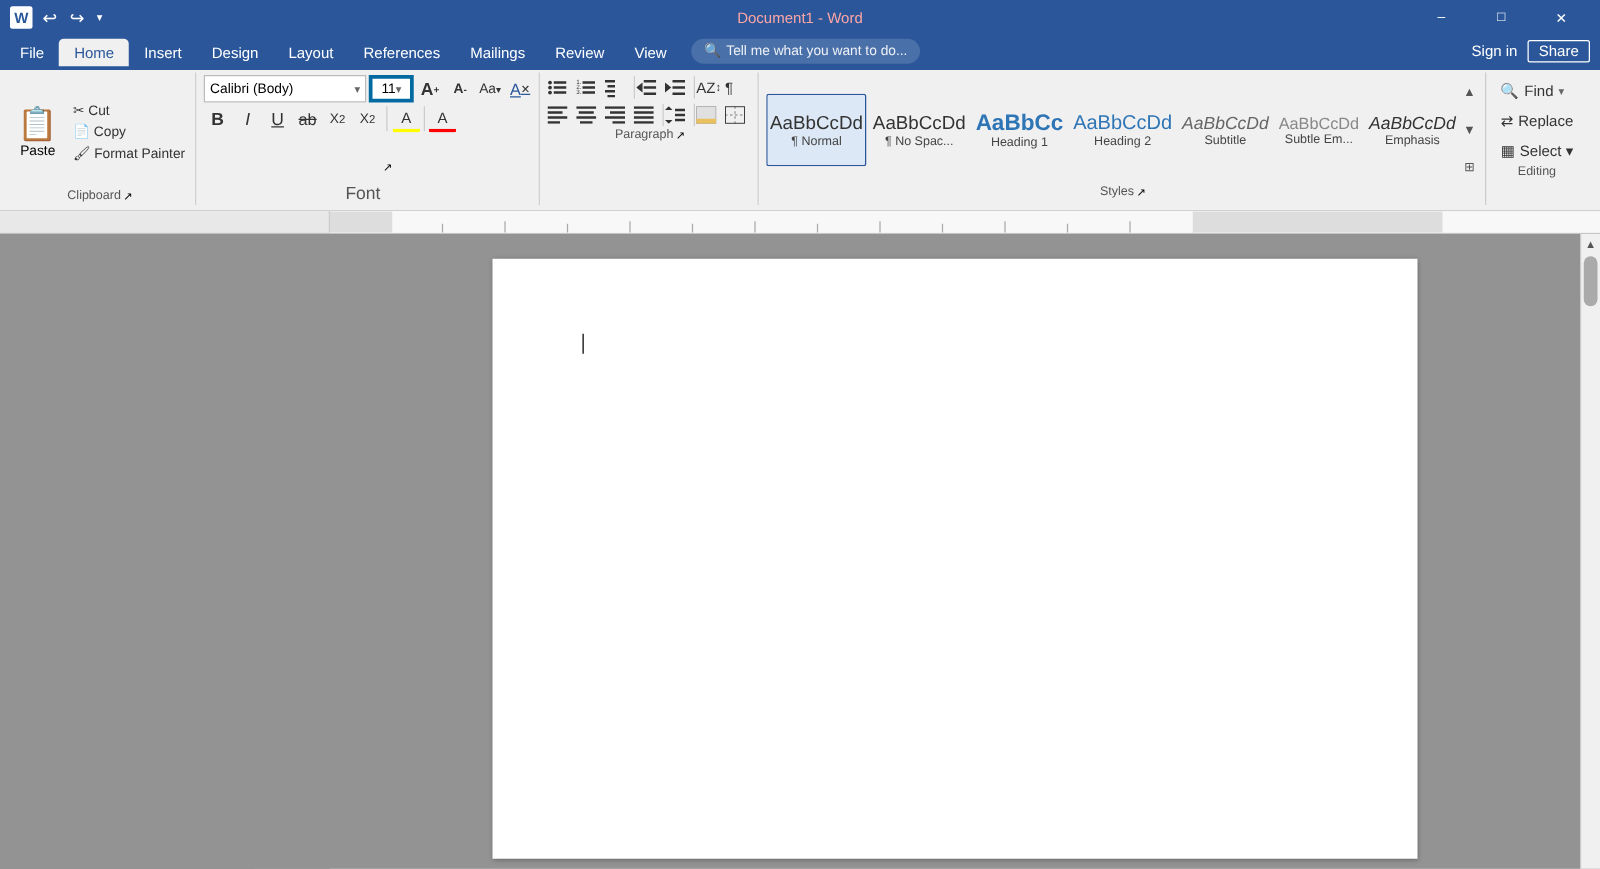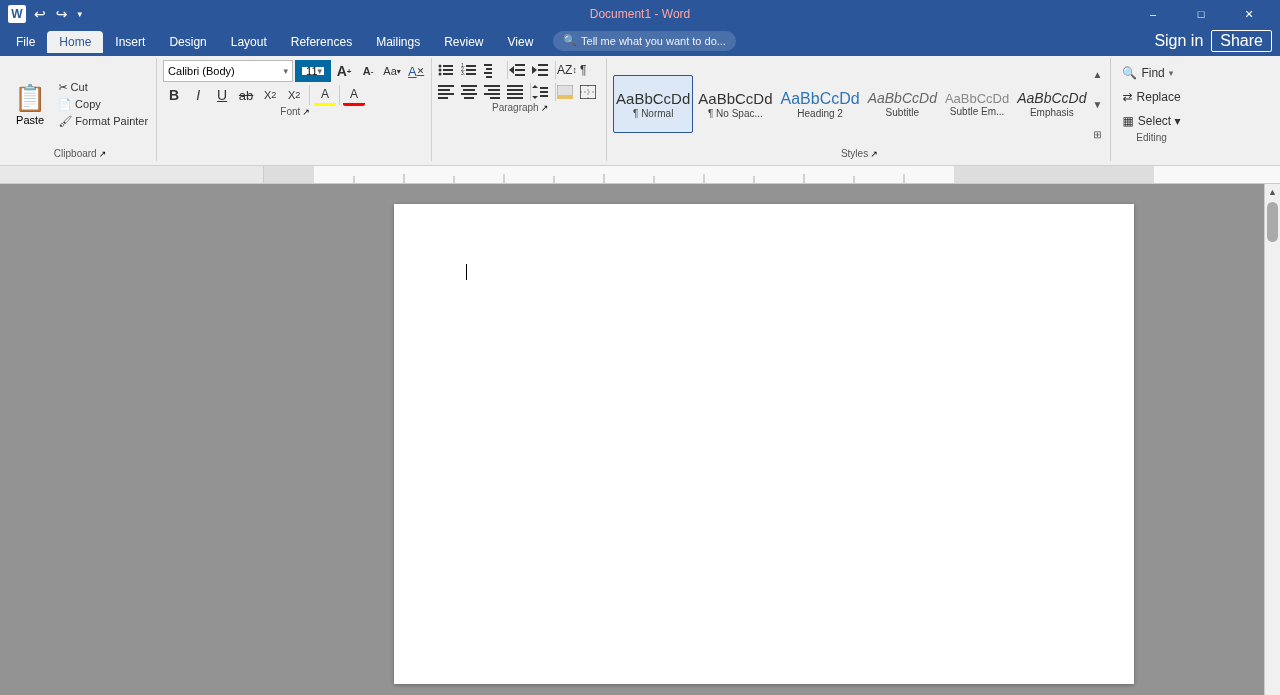--- a/index.html
+++ b/index.html
@@ -46,21 +46,21 @@
       background: rgba(255,255,255,0.15);
       border-radius: 10px;
       padding: 2px 10px;
       color: rgba(255,255,255,0.9);
       font-size: 11px;
       cursor: pointer;
       gap: 4px;
       margin-bottom: 3px;
       height: 20px;
     }
-    .sign-in-area { margin-left: auto; display: flex; align-items: center; gap: 8px; color: white; font-size: 16px; padding-right: 8px; padding-bottom: 3px; cursor: pointer; }
+    .sign-in-area { margin-left: auto; display: flex; align-items: center; gap: 8px; color: white; font-size: 12px; padding-right: 8px; padding-bottom: 3px; cursor: pointer; }
 
     
     .ribbon {
       background: #f0f0f0;
       border-bottom: 1px solid #d0d0d0;
       padding: 2px 4px 4px 4px;
       display: flex;
       align-items: stretch;
       gap: 2px;
       min-height: 68px;
@@ -94,29 +94,29 @@
       padding: 2px 4px;
       font-size: 11px;
       width: 130px;
       height: 22px;
       display: flex;
       align-items: center;
       justify-content: space-between;
       cursor: pointer;
     }
     .font-size-box {
-      border: 7px solid #0369a1;
+      border: 3px solid #0369a1;
       background: white;
       padding: 2px 4px;
       font-size: 11px;
       width: 36px;
       height: 22px;
       display: flex;
       align-items: center;
-      justify-content: flex-start;
+      justify-content: center;
       cursor: pointer;
     }
     .font-btn {
       width: 22px;
       height: 22px;
       display: flex;
       align-items: center;
       justify-content: center;
       cursor: pointer;
       border-radius: 2px;
@@ -313,21 +313,21 @@
         <div class="font-btn" style="text-decoration:line-through;font-size:13px;">ab</div>
         <div class="font-btn" style="font-size:11px;">X<sub>2</sub></div>
         <div class="font-btn" style="font-size:11px;">X<sup>2</sup></div>
         <div style="width:1px;height:20px;background:#ccc;margin:0 2px;"></div>
         <div class="font-btn" style="font-size:12px;border-bottom:3px solid yellow;">A</div>
         <div style="width:1px;height:20px;background:#ccc;margin:0 1px;"></div>
         <div class="font-btn" style="font-size:12px;border-bottom:3px solid red;">A</div>
       </div>
     </div>
     <div class="group-label-row">
-      <span style="font-size:10px;color:#555;">Font</span>
+      <span style="font-size:14px;color:#555;margin-top:40px;">Font</span>
       <span style="font-size:9px;cursor:pointer;">↗</span>
     </div>
   </div>
 
   <div class="ribbon-group">
     <div style="display:flex;flex-direction:column;gap:2px;">
       <div class="para-row">
         <div class="para-btn" title="Bullets">
           <svg width="16" height="16" viewBox="0 0 16 16">
               <circle cx="2" cy="4" r="1.5" fill="#333"></circle>
@@ -449,20 +449,24 @@
         <div class="style-item active">
           <span class="style-sample s-normal">AaBbCcDd</span>
           <span class="style-label">¶ Normal</span>
         </div>
 
         <div class="style-item">
           <span class="style-sample s-nospace">AaBbCcDd</span>
           <span class="style-label">¶ No Spac...</span>
         </div>
 
+        <div class="style-item">
+          <span class="style-sample s-h1">AaBbCc</span>
+          <span class="style-label">Heading 1</span>
+        </div>
 
         <div class="style-item">
           <span class="style-sample s-h2">AaBbCcDd</span>
           <span class="style-label">Heading 2</span>
         </div>
 
 
         <div class="style-item">
           <span class="style-sample s-subtitle">AaBbCcDd</span>
           <span class="style-label">Subtitle</span>

